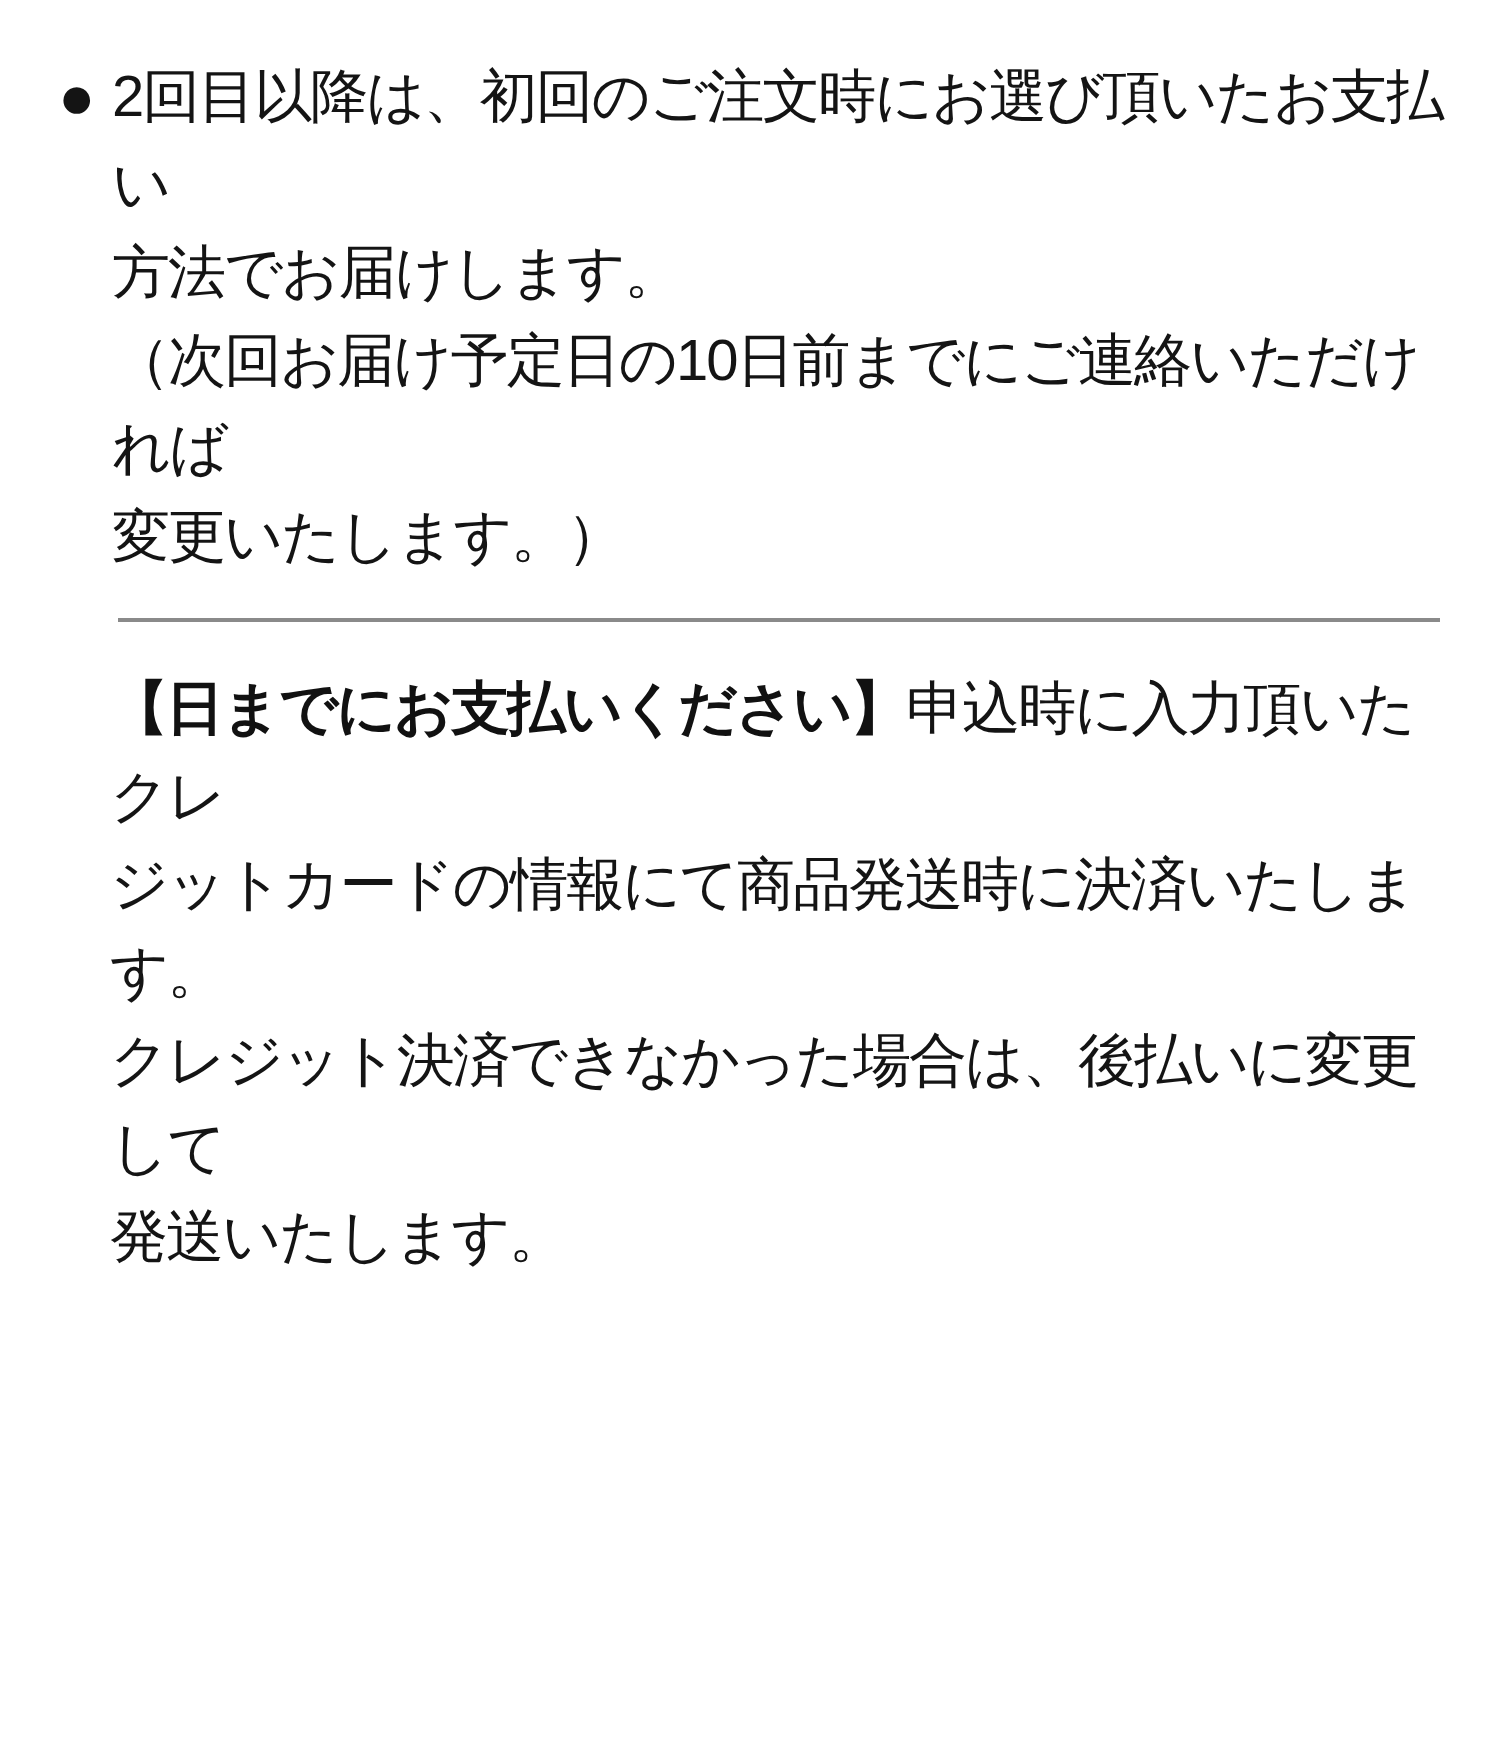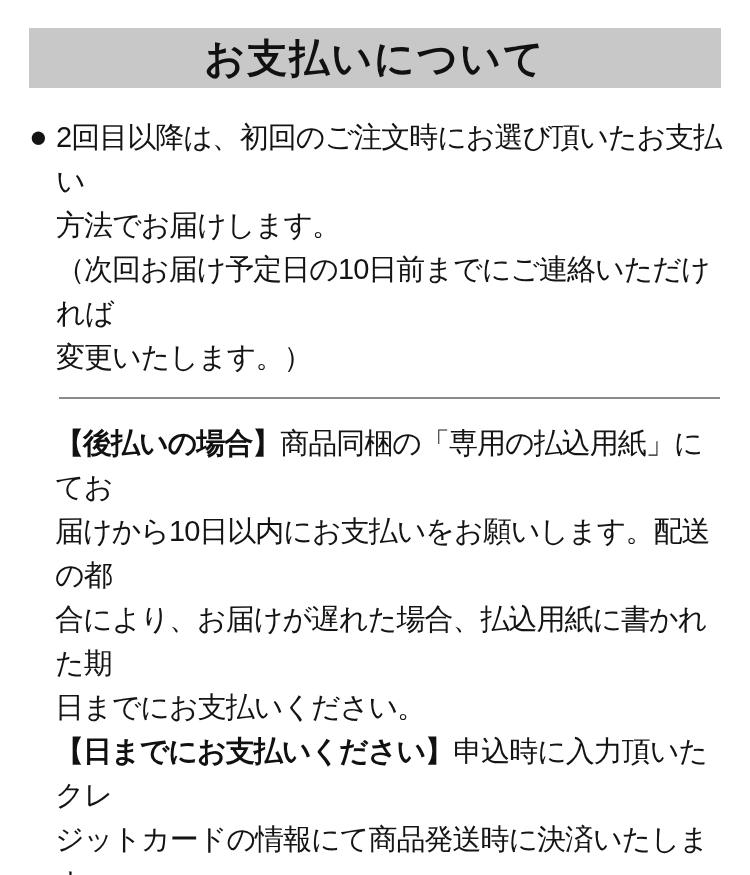--- a/index.html
+++ b/index.html
@@ -75,38 +75,31 @@
   }
   .case-text {
     white-space: pre-line;
   }
 </style>
 </head>
 <body>
 
 <div class="page">
 
-  <div class="header">
-    <div class="header-title">お支払いについて</div>
-  </div>
 
   <div class="notice notice-first body-text">
     <span class="bullet">●</span>
     <div class="notice-text">2回目以降は、初回のご注文時にお選び頂いたお支払い
 方法でお届けします。
 （次回お届け予定日の10日前までにご連絡いただければ
 変更いたします。）</div>
   </div>
 
   <div class="divider divider-top"></div>
 
   <div class="cases body-text">
-    <p class="case"><strong class="case-label">【後払いの場合】</strong><span class="case-text">商品同梱の「専用の払込用紙」にてお
-届けから10日以内にお支払いをお願いします。配送の都
-合により、お届けが遅れた場合、払込用紙に書かれた期
-日までにお支払いください。</span></p>
     <p class="case"><strong class="case-label">【日までにお支払いください】</strong><span class="case-text">申込時に入力頂いたクレ
 ジットカードの情報にて商品発送時に決済いたします。
 クレジット決済できなかった場合は、後払いに変更して
 発送いたします。</span></p>
   </div>
 
 </div>
 
 </body></html>

